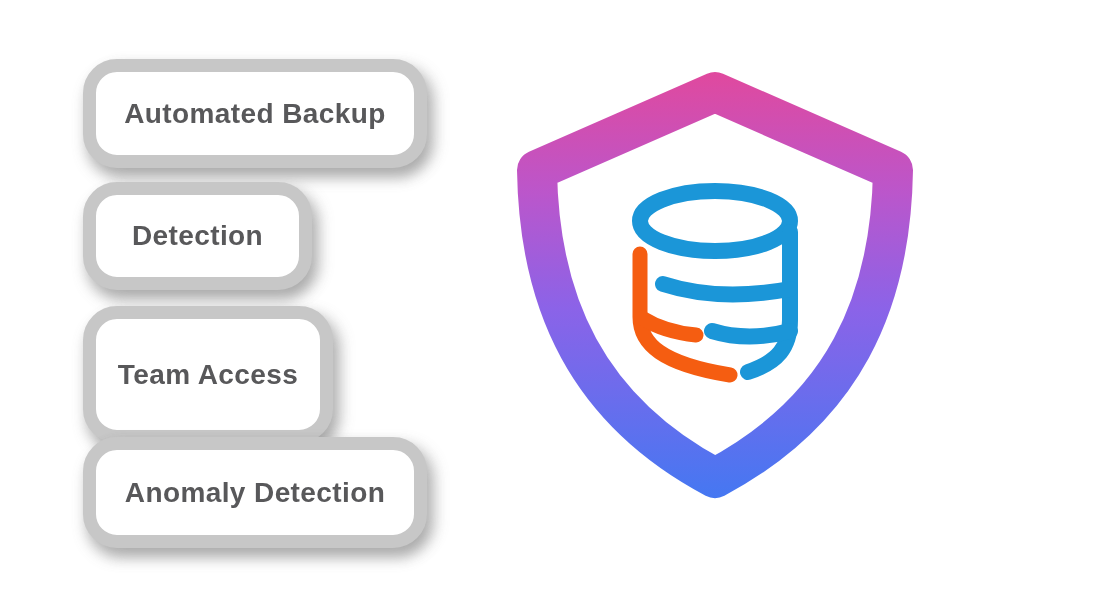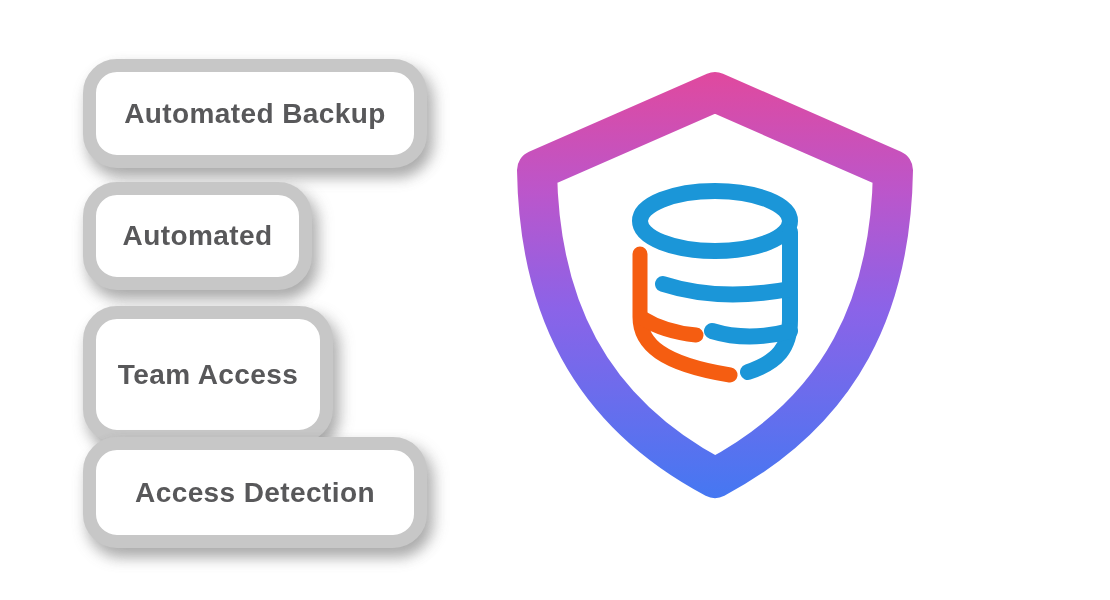--- a/index.html
+++ b/index.html
@@ -57,27 +57,27 @@
 </style>
 </head>
 <body>
 
 <div class="canvas">
 
   <div class="pill" id="pill-1">
     <span class="pill-label">Automated Backup</span>
   </div>
   <div class="pill" id="pill-2">
-    <span class="pill-label">Automated</span>
+    <span class="pill-label">Detection</span>
   </div>
   <div class="pill" id="pill-3">
     <span class="pill-label">Team Access</span>
   </div>
   <div class="pill" id="pill-4">
-    <span class="pill-label">Access Detection</span>
+    <span class="pill-label">Anomaly Detection</span>
   </div>
 
   <svg class="shield-svg" viewBox="0 0 440 460" aria-hidden="true">
     <defs>
       <linearGradient id="shieldGradient" gradientUnits="userSpaceOnUse" x1="220" y1="14" x2="220" y2="445">
         <stop offset="0" stop-color="#e0499e"></stop>
         <stop offset="0.28" stop-color="#bb56cb"></stop>
         <stop offset="0.55" stop-color="#8b63e8"></stop>
         <stop offset="1" stop-color="#4378f2"></stop>
       </linearGradient>

